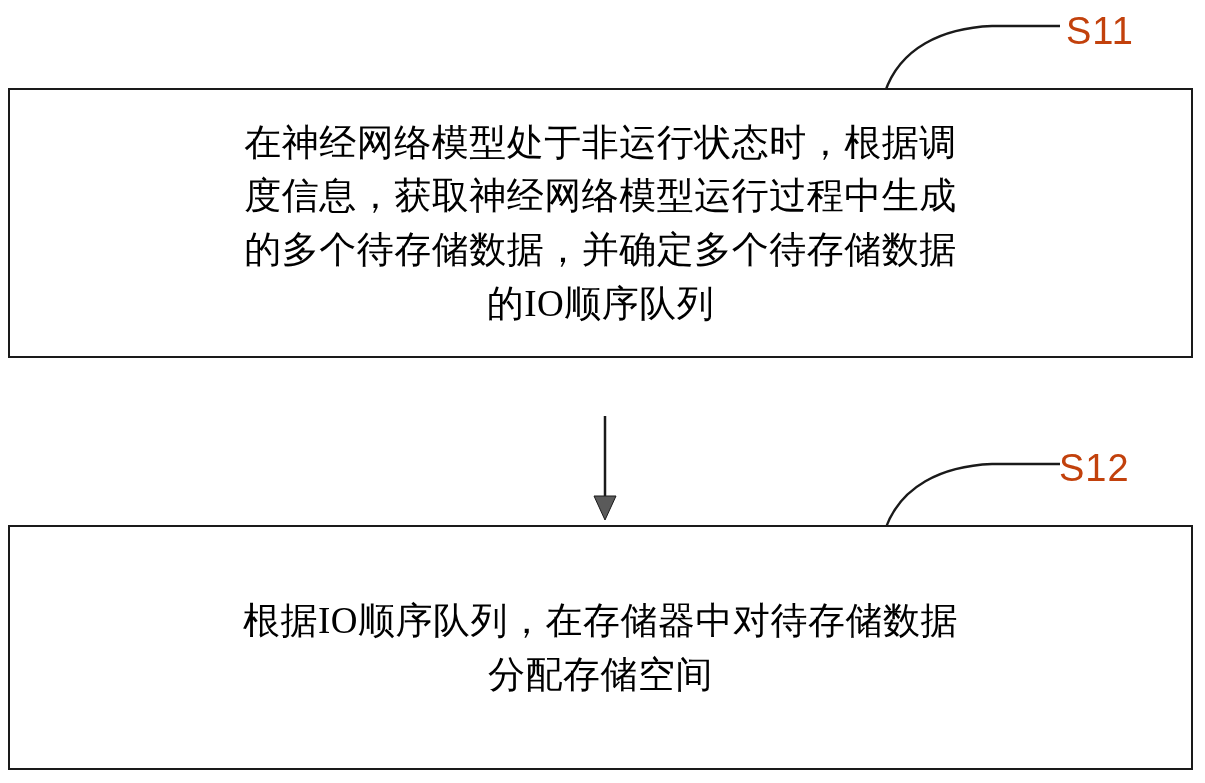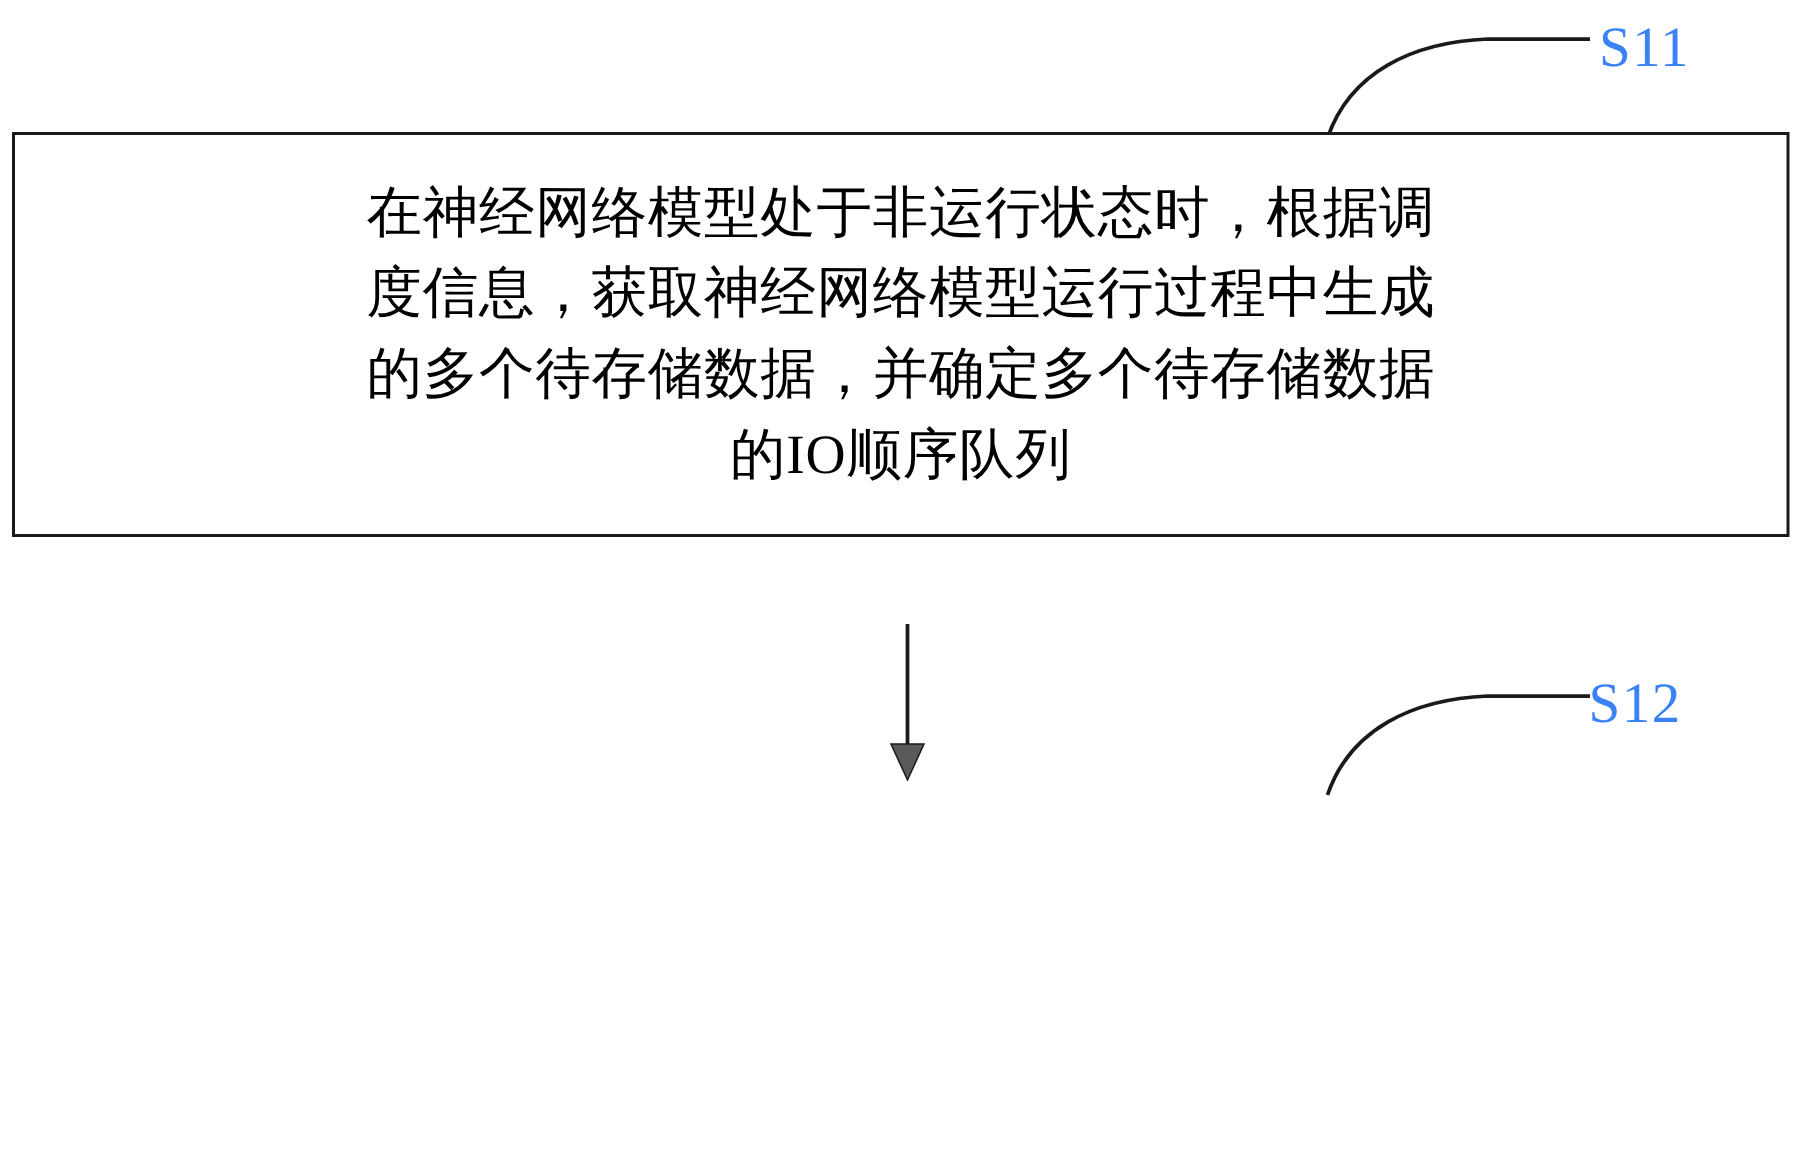--- a/index.html
+++ b/index.html
@@ -55,23 +55,23 @@
 
   #box-s12 {
     left: 8px;
     top: 525px;
     width: 1185px;
     height: 245px;
   }
 
   .step-label {
     position: absolute;
-    font-family: Liberation Serif, serif;
+    font-family: Liberation Sans, sans-serif;
     font-size: 38px;
-    color: #3b82f6;
+    color: #c2410c;
     letter-spacing: 1px;
   }
 
   #label-s11 {
     left: 1066px;
     top: 10px;
   }
 
   #label-s12 {
     left: 1059px;
@@ -126,14 +126,18 @@
     <line x1="35" y1="0" x2="35" y2="86" stroke="#1a1a1a" stroke-width="2.5"></line>
     <polygon points="35,104 24,80 46,80" fill="#5a5a5a" stroke="#1a1a1a" stroke-width="1"></polygon>
   </svg>
 
   <svg id="leader-s12" class="leader-svg" viewBox="0 0 190 78">
     <path d="M 5 78 C 20 34, 62 14, 112 12 L 180 12" fill="none" stroke="#1a1a1a" stroke-width="2.5"></path>
   </svg>
 
   <div class="step-label" id="label-s12">S12</div>
 
+  <div class="step-box" id="box-s12">
+    <div class="step-text">根据IO顺序队列，在存储器中对待存储数据
+分配存储空间</div>
+  </div>
 
 </div>
 
 </body></html>

